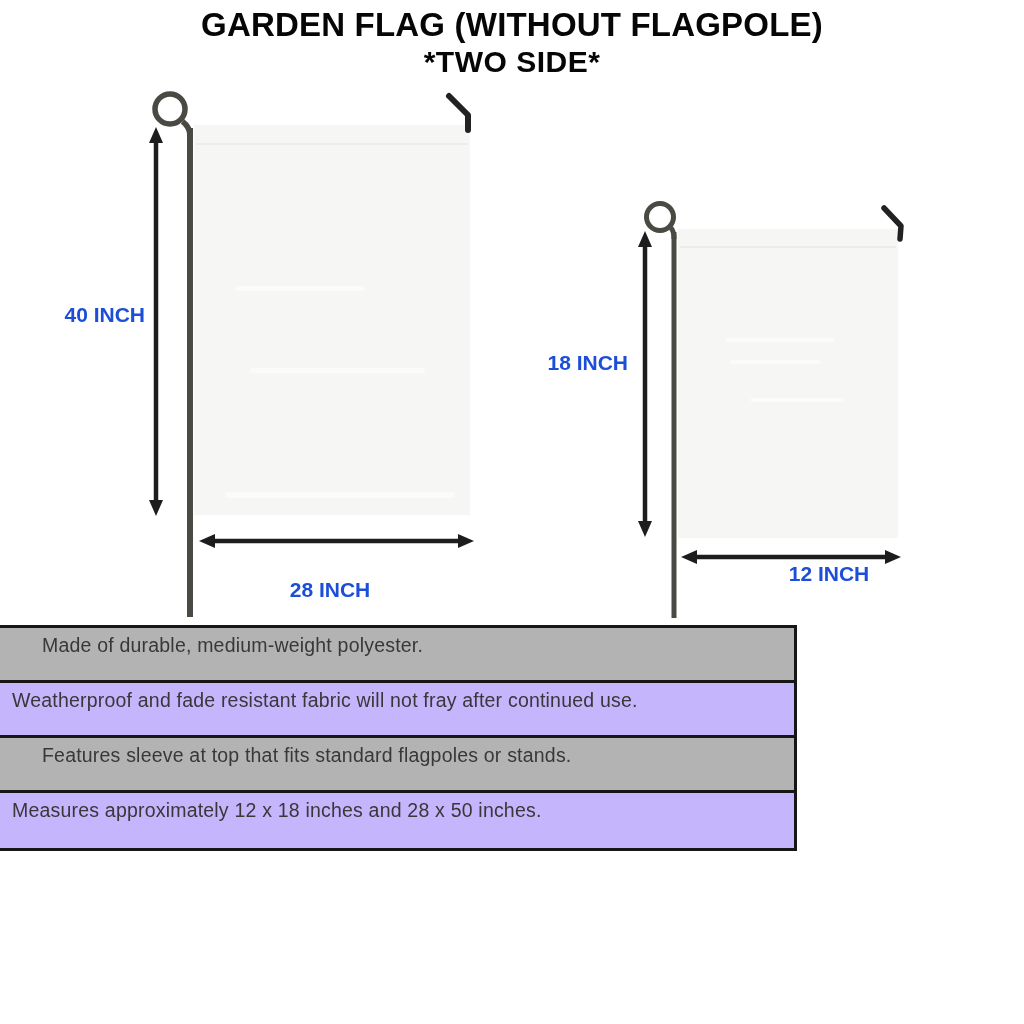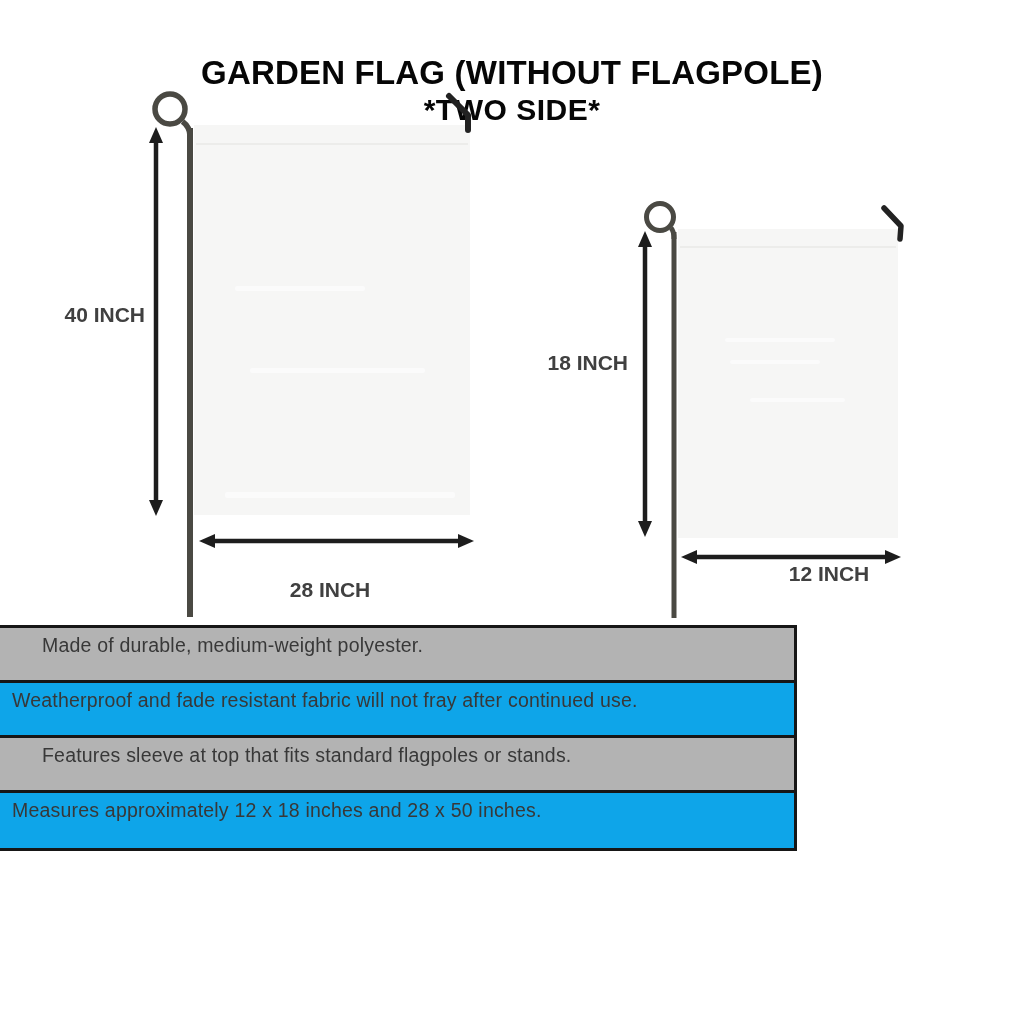--- a/index.html
+++ b/index.html
@@ -13,41 +13,41 @@
     --title-color:#060606;
   }
   *{margin:0;padding:0;box-sizing:border-box;}
   html,body{width:1024px;height:1024px;background:#ffffff;overflow:hidden;}
   body{font-family:"Liberation Sans","DejaVu Sans",sans-serif;position:relative;}
 
   .stage{position:absolute;inset:0;width:1024px;height:1024px;background:#fff;}
 
   
   .title-block{position:absolute;top:6px;left:0;width:1024px;text-align:center;color:var(--title-color);}
-  .title-line-1{font-size:33px;font-weight:bold;letter-spacing:0.2px;line-height:1.18;margin-top:48px;}
+  .title-line-1{font-size:33px;font-weight:bold;letter-spacing:0.2px;line-height:1.18;}
   .title-line-2{font-size:30px;font-weight:bold;letter-spacing:0.5px;line-height:1.15;}
 
   
   .diagram{position:absolute;top:0;left:0;width:1024px;height:625px;}
   .flag-rect{fill:var(--flag-fill);}
   .flag-seam{stroke:#ececea;stroke-width:2;}
   .flag-streak{fill:#ffffff;opacity:.55;}
   .pole-line{stroke:var(--pole);fill:none;}
   .arrow-line{stroke:var(--arrow);stroke-width:4.5;}
   .arrow-head{fill:var(--arrow);}
   .hook-line{stroke:var(--hook);fill:none;stroke-linecap:round;stroke-linejoin:round;}
 
   
-  .dim-label{position:absolute;font-weight:bold;font-size:21px;color:#404040;white-space:nowrap;}
+  .dim-label{position:absolute;font-weight:bold;font-size:21px;color:#1d4ed8;white-space:nowrap;}
   .dim-label.right-align{text-align:right;}
   .dim-label.center-align{text-align:center;}
 
   
   .feature-table{position:absolute;left:-3px;top:625px;width:800px;border:3px solid var(--table-border);background:#fff;}
-  .feature-row{height:55px;padding:6px 10px 0 12px;font-size:19.5px;color:var(--table-text);border-bottom:3px solid var(--table-border);background:#0ea5e9;letter-spacing:0.2px;}
+  .feature-row{height:55px;padding:6px 10px 0 12px;font-size:19.5px;color:var(--table-text);border-bottom:3px solid var(--table-border);background:#c4b5fd;letter-spacing:0.2px;}
   .feature-row:last-child{border-bottom:none;}
   .feature-row.shaded{background:var(--table-shaded-row);padding-left:42px;}
 </style>
 </head>
 <body>
 
 <div class="stage">
 
   <div class="title-block">
     <div class="title-line-1">GARDEN FLAG (WITHOUT FLAGPOLE)</div>

